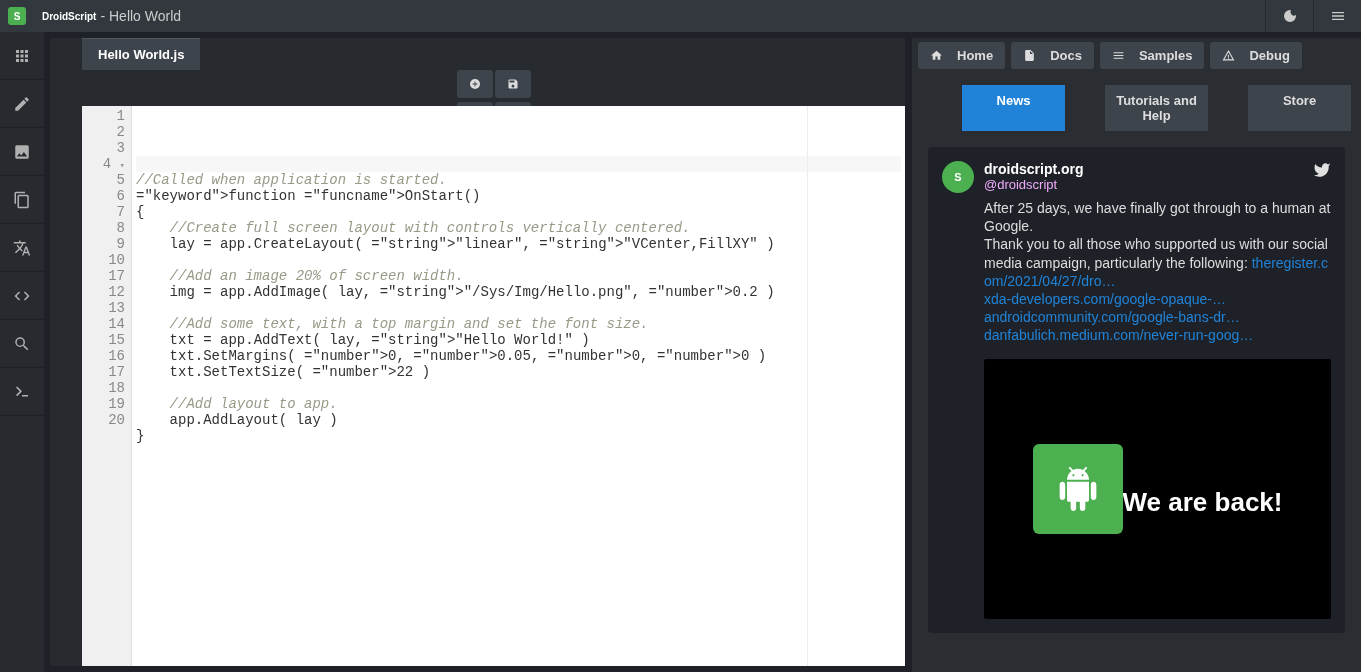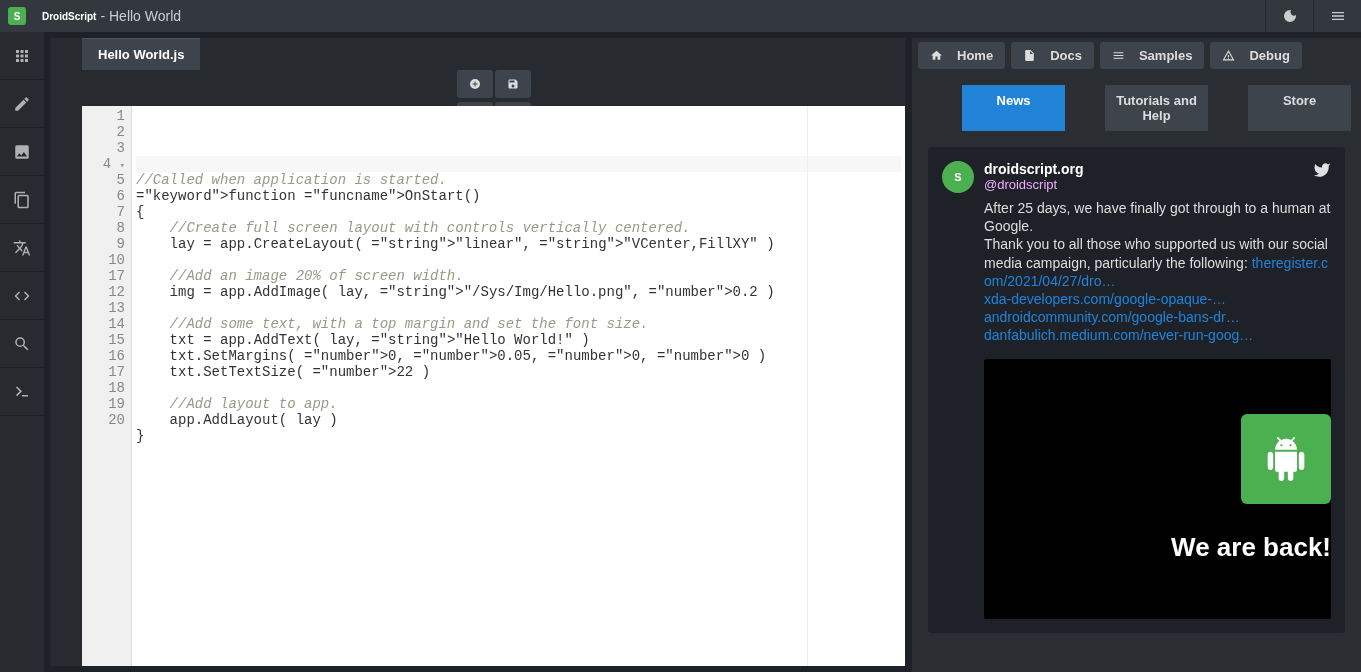--- a/index.html
+++ b/index.html
@@ -124,21 +124,21 @@
   display: flex; align-items: center; justify-content: center;
   color: #fff; font-size: 11px; font-weight: bold;
 }
 .tw-name { font-weight: bold; color: #fff; font-size: 14px; }
 .tw-handle { color: #f0abfc; font-size: 13px; }
 .tw-bird { margin-left: auto; color: #e0e0e0; }
 .tw-body { color: #ddd; font-size: 14px; line-height: 1.3; margin-top: 6px; margin-left: 42px; }
 .tw-link { color: #2083d8; cursor: pointer; word-break: break-all; }
 .tw-image {
   margin: 14px 0 0 42px; height: 260px; background: #000;
-  display: flex; flex-direction: column; align-items: flex-end; justify-content: center;
+  display: flex; flex-direction: row; align-items: center; justify-content: center;
   border-radius: 2px;
 }
 .tw-img-logo {
   width: 90px; height: 90px; background: #4caf50; border-radius: 6px; position: relative;
   display: flex; align-items: center; justify-content: center;
 }
 .tw-img-text { color: #fff; font-weight: bold; font-size: 26px; margin-top: 28px; font-family: Arial, sans-serif; }
 </style>
 </head>
 <body>

